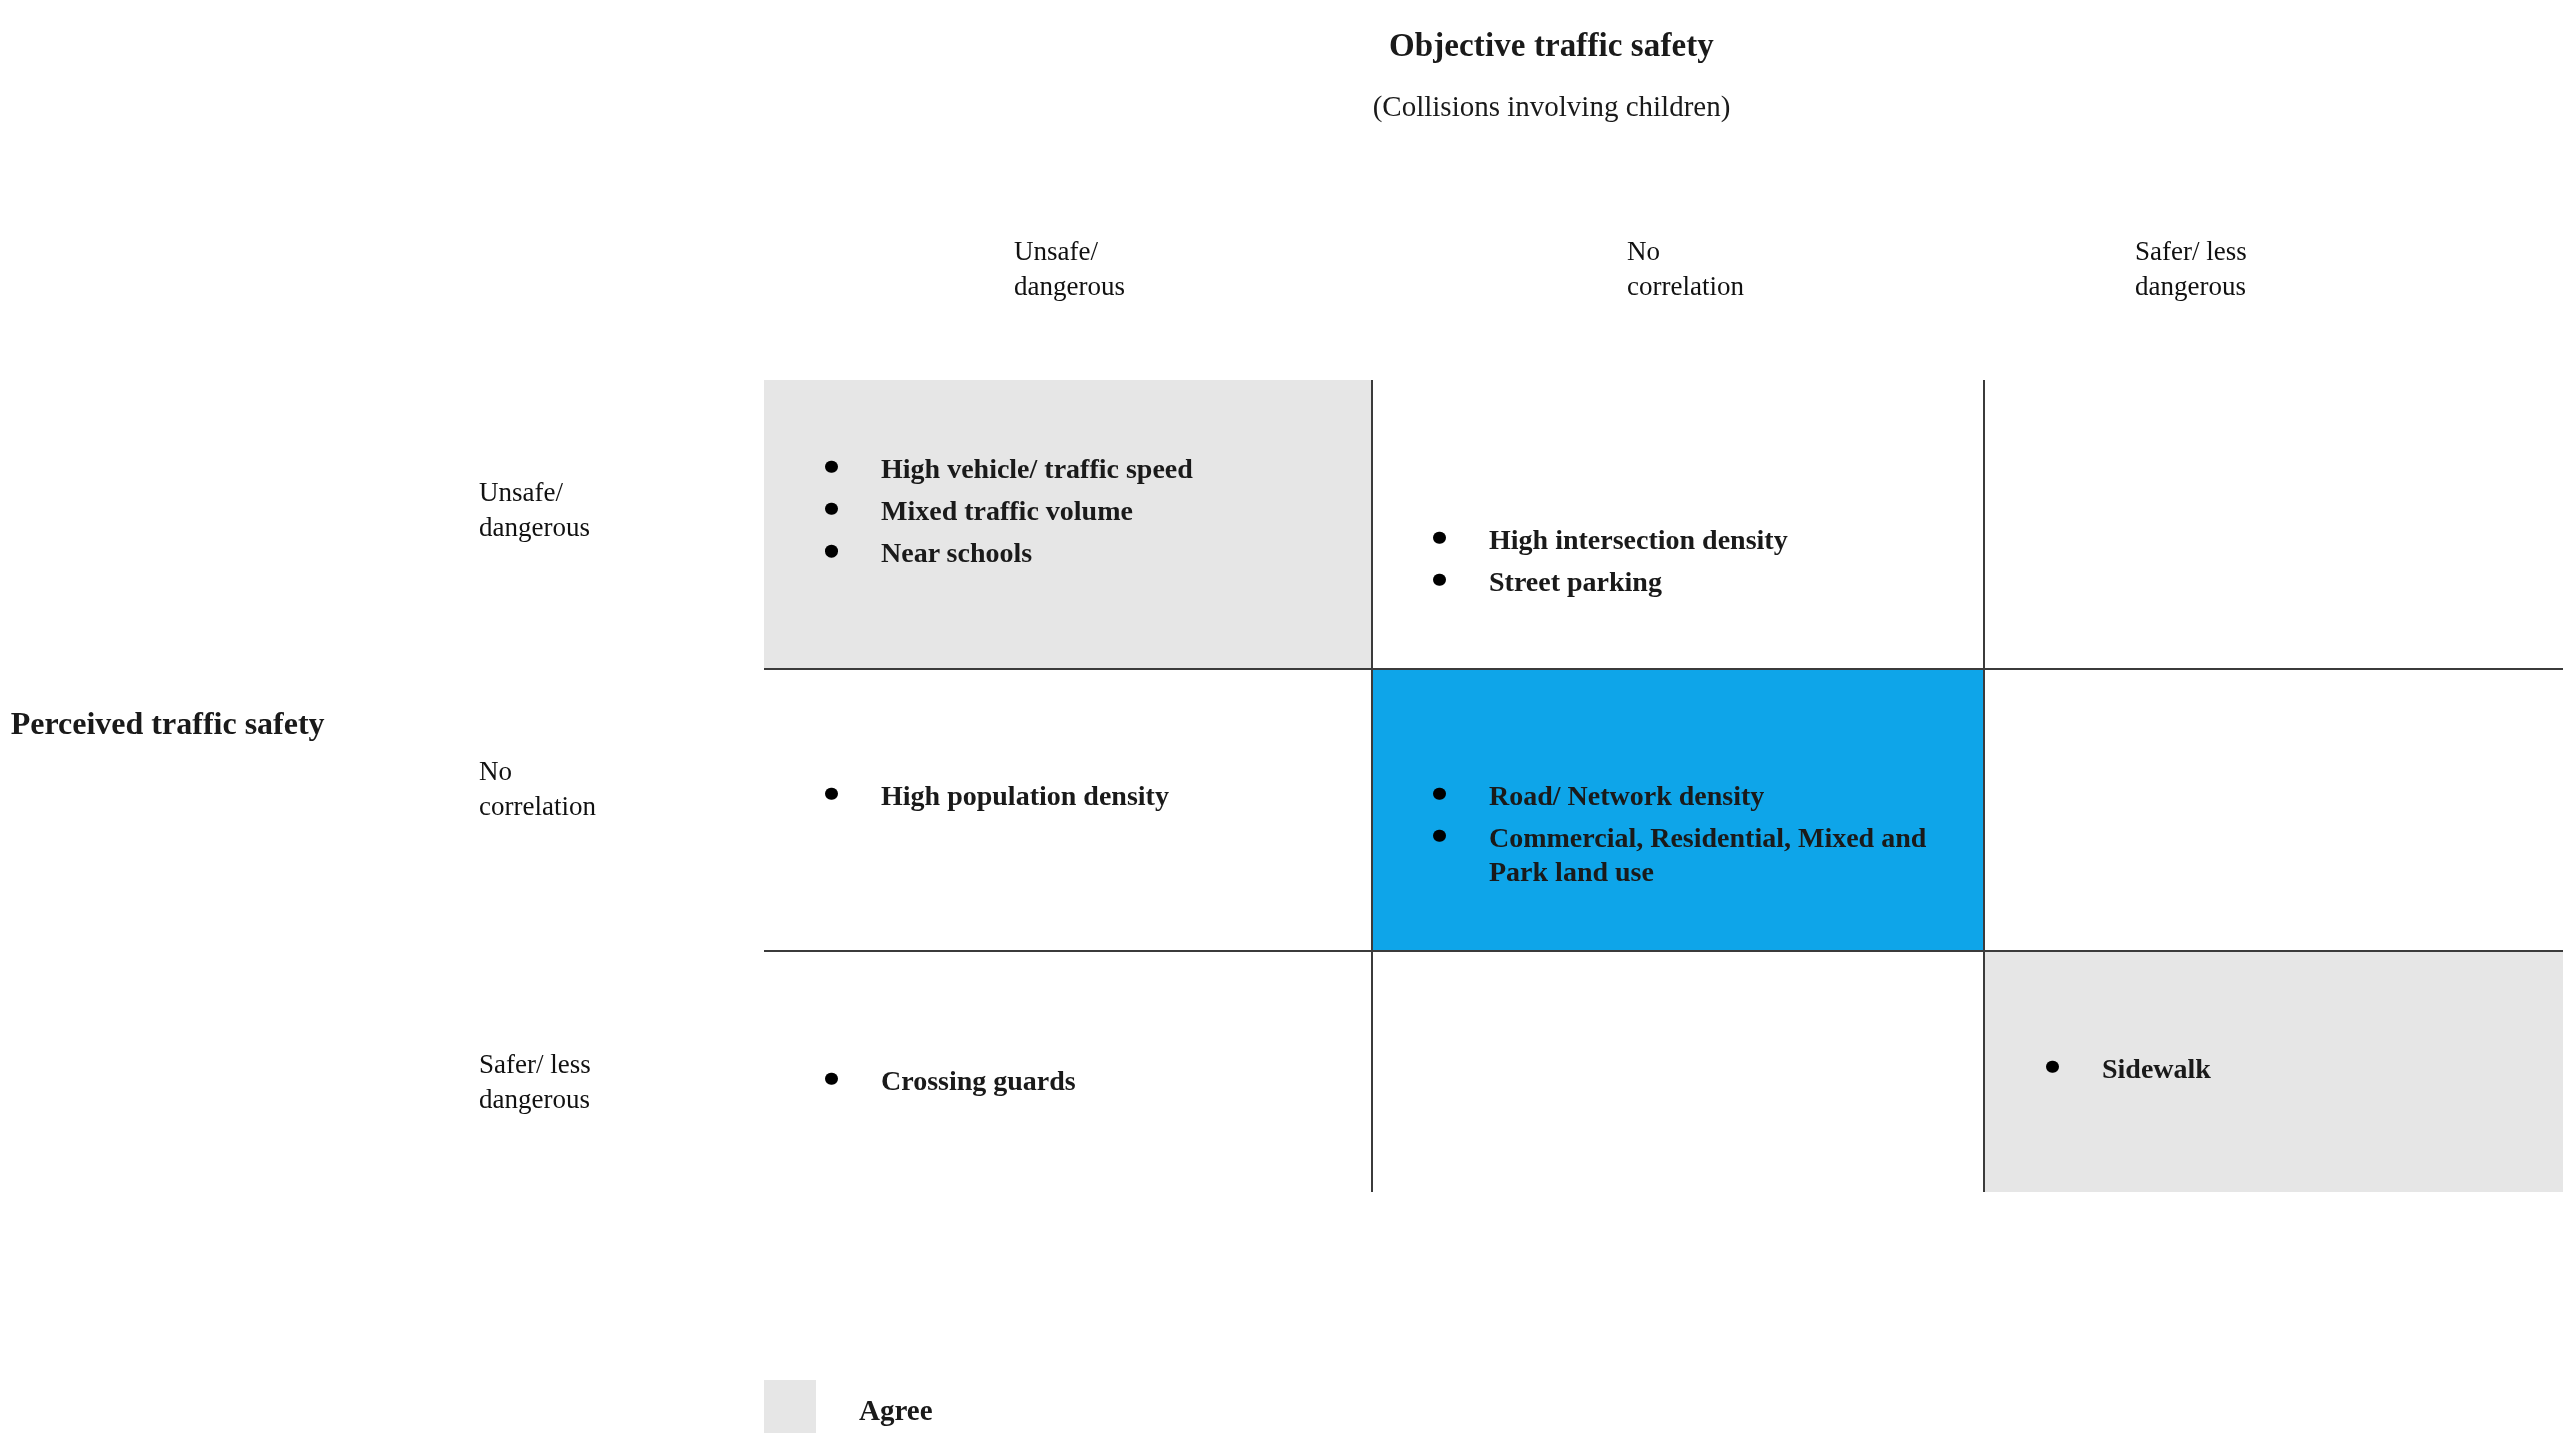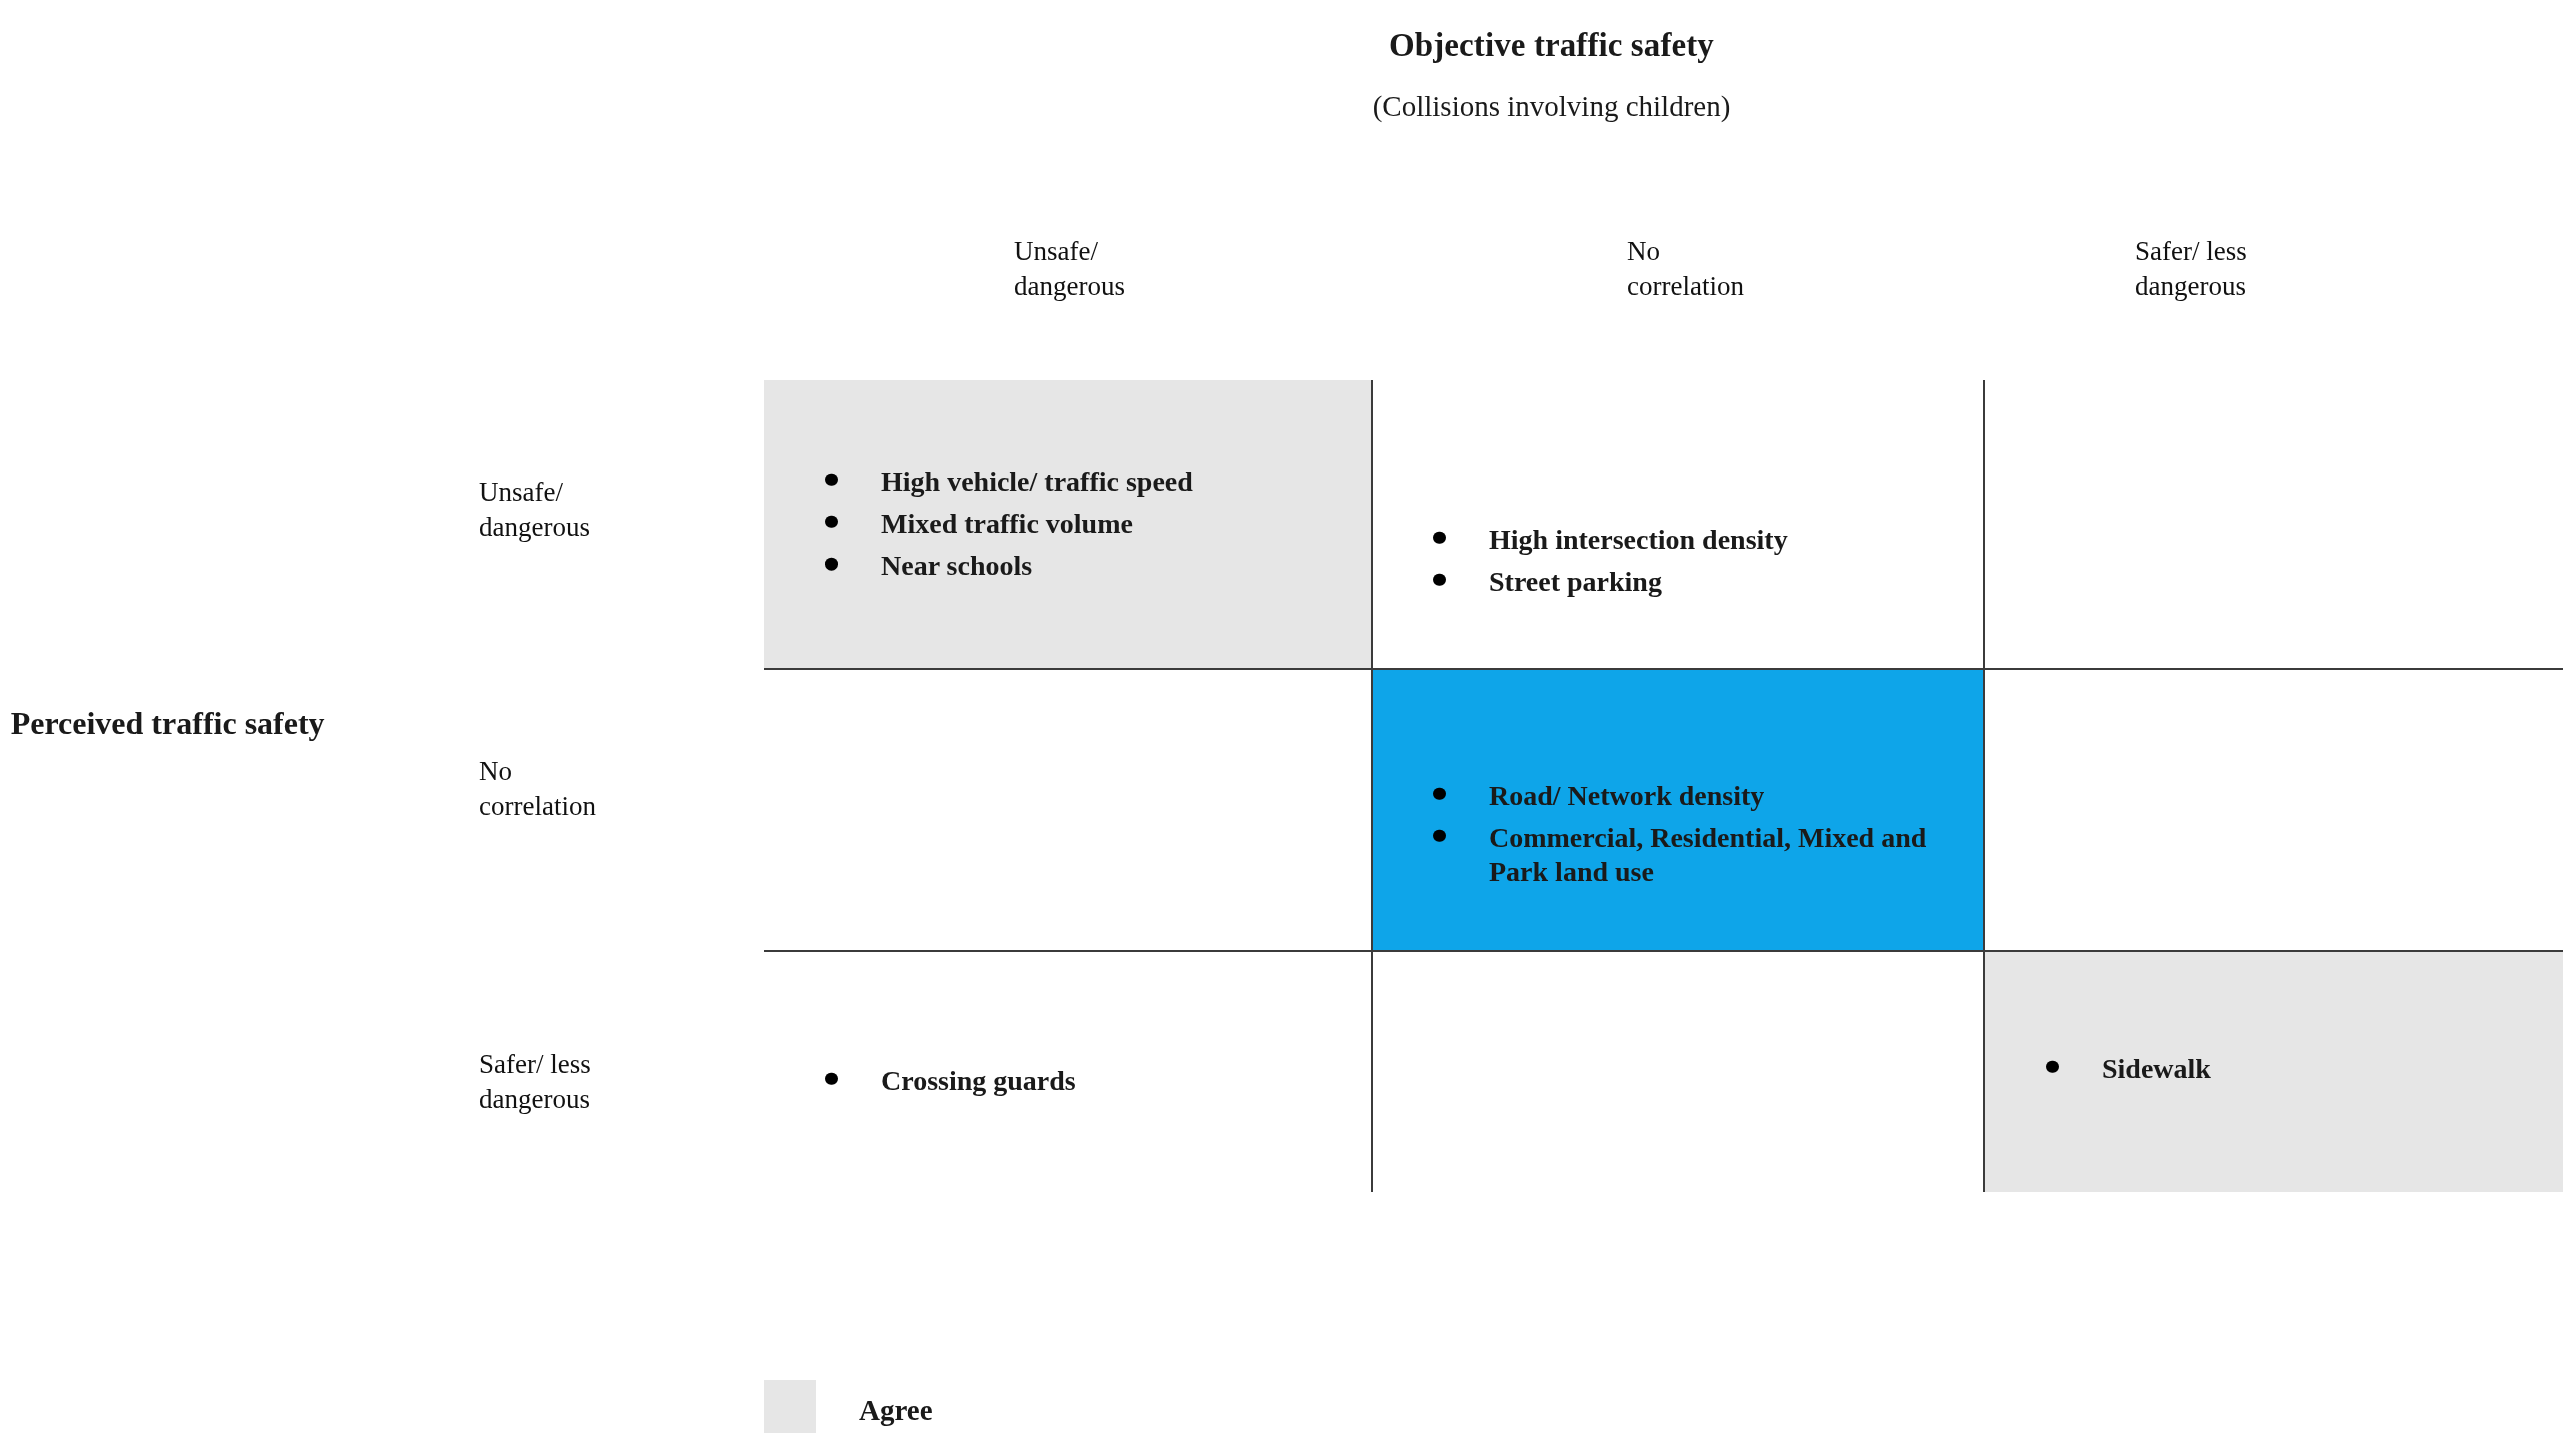--- a/index.html
+++ b/index.html
@@ -79,21 +79,21 @@
     font-size:28px;font-weight:bold;line-height:1.22;
     padding-left:117px;margin:0 0 8px 0;
   }
   ul.bullets li .bullet-dot{
     position:absolute;left:61px;top:.52em;
     width:12.7px;height:12.7px;border-radius:50%;
     background:#000;transform:translateY(-50%);
   }
 
   
-  #cell-r0c0 ul.bullets{top:85px;padding-right:13.3px;}
+  #cell-r0c0 ul.bullets{top:72px;padding-right:13.3px;}
   #cell-r0c1 ul.bullets{top:103px;padding-right:27px;margin-top:40px;}
   #cell-r1c0 ul.bullets{top:110px;padding-right:13.3px;}
   #cell-r1c1 ul.bullets{top:110px;padding-right:9.3px;}
   #cell-r2c0 ul.bullets{top:113px;padding-right:13.3px;}
   #cell-r2c2 ul.bullets{top:101px;padding-right:11px;}
 
   
   #legend{left:764px;top:1377px;}
   #legend-swatch{
     position:absolute;left:0;top:2.7px;width:52px;height:53px;
@@ -131,20 +131,25 @@
       </ul>
   </div>
   <div class="cell r0 c1" id="cell-r0c1">
     <ul class="bullets">
         <li><span class="bullet-dot"></span><span>High intersection density</span></li>
         <li><span class="bullet-dot"></span><span>Street parking</span></li>
       </ul>
   </div>
   <div class="cell r0 c2" id="cell-r0c2"></div>
 
+  <div class="cell r1 c0" id="cell-r1c0">
+    <ul class="bullets">
+        <li><span class="bullet-dot"></span><span>High population density</span></li>
+      </ul>
+  </div>
   <div class="cell r1 c1 shaded" id="cell-r1c1" style="background: #0ea5e9;">
     <ul class="bullets">
         <li><span class="bullet-dot"></span><span>Road/ Network density</span></li>
         <li><span class="bullet-dot"></span><span>Commercial, Residential, Mixed and Park land use</span></li>
       </ul>
   </div>
   <div class="cell r1 c2" id="cell-r1c2"></div>
 
   <div class="cell r2 c0" id="cell-r2c0">
     <ul class="bullets">

